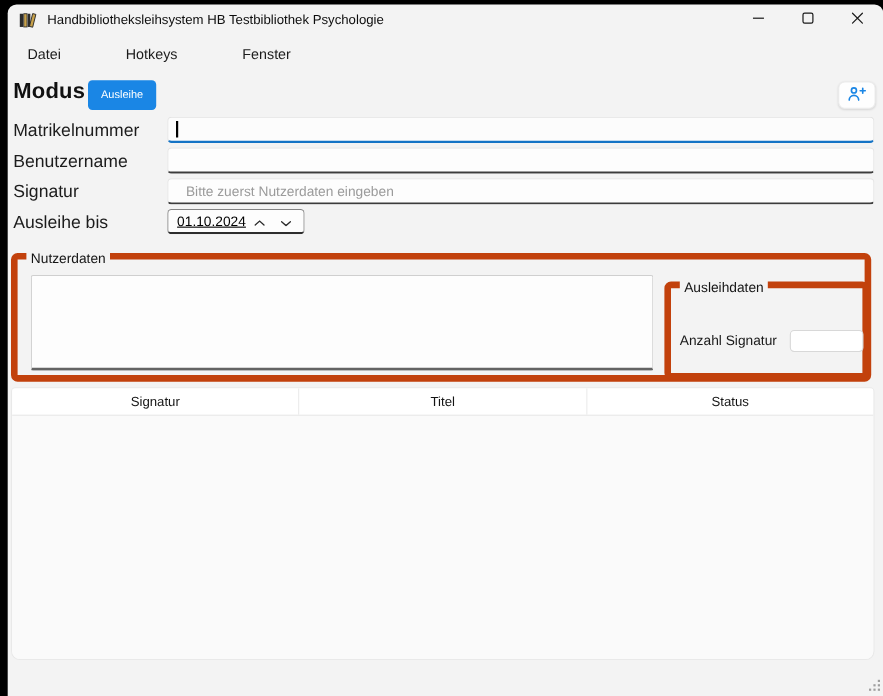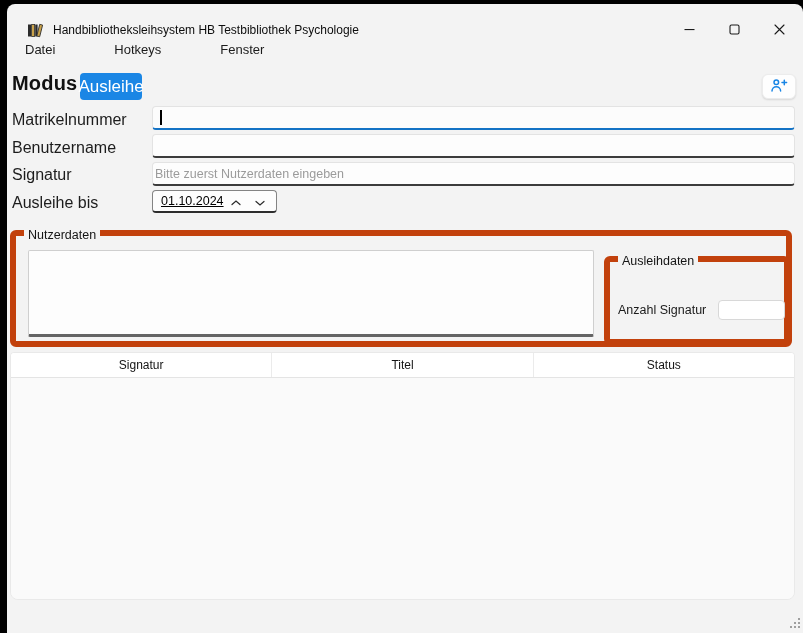--- a/index.html
+++ b/index.html
@@ -3,43 +3,43 @@
 <meta charset="utf-8">
 <style>
   * { margin:0; padding:0; box-sizing:border-box; }
   html,body { width:803px; height:633px; overflow:hidden; }
   body { background:#000; position:relative; font-family:"Liberation Sans", sans-serif; color:#1b1b1b; }
 
   .window { position:absolute; left:7px; top:4px; width:796px; height:629px;
             background:#f3f3f3; border-radius:8px 8px 0 0; overflow:hidden; }
 
   
-  .titlebar { position:absolute; top:12px; left:0; right:0; height:28px; display:flex; align-items:center; padding-left:20px;text-align:right; }
+  .titlebar { position:absolute; top:0; left:0; right:0; height:28px; display:flex; align-items:center; padding-left:10px;text-align:right; }
   .app-icon { width:17px; height:17px; display:flex; align-items:center; }
   .title { font-size:12px; margin-left:9px; color:#0d0d0d; white-space:nowrap; }
   .win-controls { position:absolute; right:6px; top:0; height:28px; display:flex; }
   .win-btn { width:36px; height:28px; display:flex; align-items:center; justify-content:center; margin-left:9px; cursor:default; }
 
   
   .menubar { position:absolute; top:32px; left:11px; height:26px; display:flex; gap:45px; align-items:center; }
   .menu-item { font-size:13px; padding:3px 7px; }
 
   
   .mode-heading { position:absolute; left:5px; top:68px; font-size:20px; font-weight:bold; color:#111; letter-spacing:.2px; }
   .mode-button { position:absolute; left:73px; top:69px; width:62px; height:27px; border:none; border-radius:4px;
-                 color:#fff; font-size:17px; font-family:inherit; display:flex; align-items:center; justify-content:center; }
+                 color:#fff; font-size:10px; font-family:inherit; display:flex; align-items:center; justify-content:center; }
   .add-user-btn { position:absolute; left:755px; top:70px; width:34px; height:25px; background:#fefefe;
                   border:1px solid #ececec; border-radius:6px; box-shadow:0 1px 2px rgba(0,0,0,.12);
                   display:flex; align-items:center; justify-content:center; }
 
   
   .field-label { position:absolute; left:5px; font-size:16px; color:#1c1c1c; white-space:nowrap; }
   .input-wrap { position:absolute; left:145px; width:643px; height:24px; }
   .text-input { width:100%; height:100%; background:#fdfdfd; border:1px solid #e3e3e3; border-bottom:2px solid #3c3c3c;
-                border-radius:4px; padding:0 2px; font-size:12.5px; font-family:inherit; outline:none; }
+                border-radius:4px; padding:0 16px; font-size:12.5px; font-family:inherit; outline:none; }
   .text-input::placeholder { color:#9b9b9b; opacity:1; }
   .input-wrap.focused .text-input { border-bottom:2px solid #1473c5; background:#fcfcfc; }
   .caret { position:absolute; left:8px; top:4px; width:1.5px; height:15px; background:#000; pointer-events:none; }
 
   .date-control { position:absolute; left:145px; top:186px; width:125px; height:23px; background:#fdfdfd;
                   border:1px solid #848484; border-bottom:2px solid #2d2d2d; border-radius:4px;
                   display:flex; align-items:center; padding:0 4px 0 8px; }
   .date-value { font-size:12.5px; color:#000; text-decoration:underline; }
   .spin-btn { width:26px; height:100%; border:none; background:transparent; display:flex; align-items:center; justify-content:center; }
   .spin-up { margin-left:auto; }

